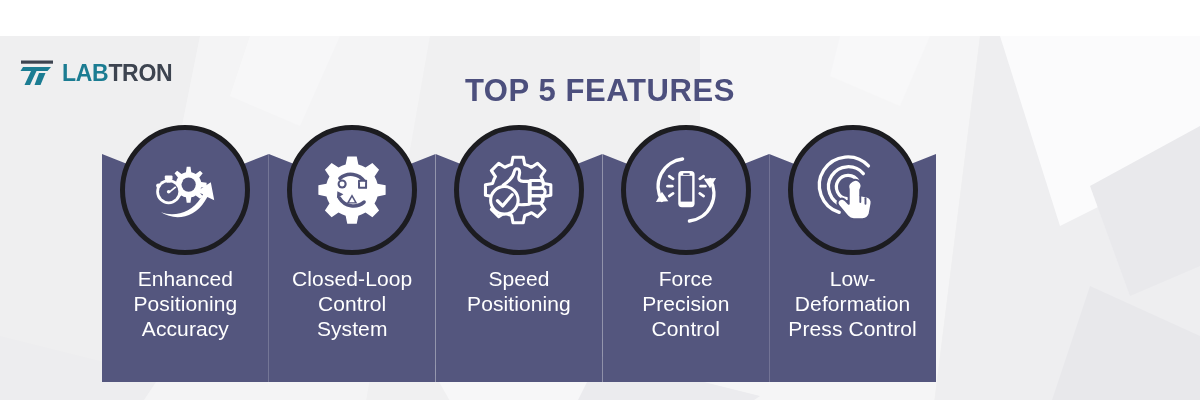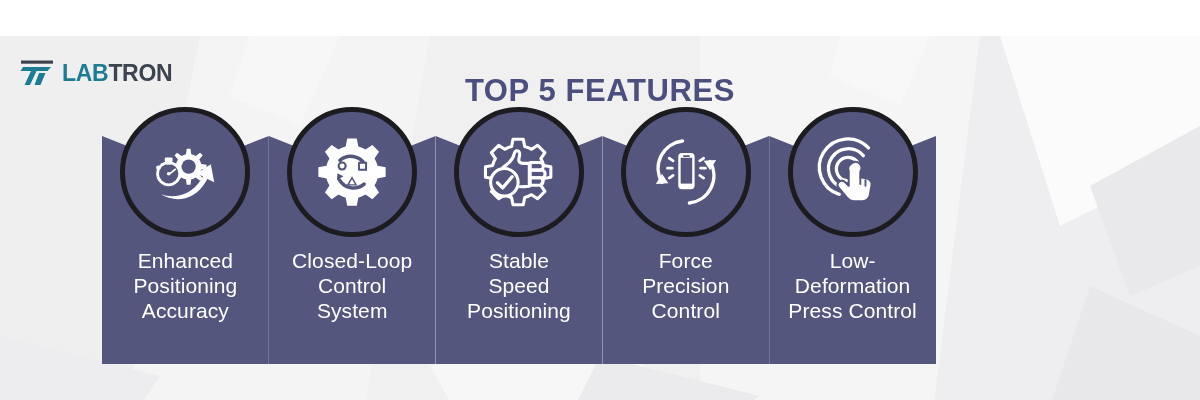--- a/index.html
+++ b/index.html
@@ -41,21 +41,21 @@
     left:0; right:0; top:37px;
     text-align:center;
     font-size:31px; font-weight:bold;
     letter-spacing:0.6px;
     color:#4c4f7d;
   }
 
   
   .cards {
     position:absolute;
-    left:66px; top:100px;
+    left:66px; top:118px;
     width:870px; height:228px;
     display:flex;
     justify-content:space-between;
     padding-left:36px;
   }
 
   .card {
     position:relative;
     width:197px; height:228px;
   }
@@ -203,21 +203,20 @@
             <path d="M63 39 L74 39 A4.4 4.4 0 0 1 74 47.8 L63 47.8 Z"></path>
             <path d="M63 47.8 L76 47.8 A4.4 4.4 0 0 1 76 56.6 L63 56.6 Z"></path>
             <path d="M63 56.6 L73.5 56.6 A4.4 4.4 0 0 1 73.5 65.4 L63 65.4 Z"></path>
           </g>
 
           <circle cx="33" cy="62" r="16" fill="#54567e" stroke="#ffffff" stroke-width="3.6"></circle>
           <path d="M25 62.5 L31 68.5 L42 55.5" fill="none" stroke="#ffffff" stroke-width="3.8" stroke-linecap="round" stroke-linejoin="round"></path>
         </svg>
       </div>
       <div class="card-label">
-        <div>Stable</div>
         <div>Speed</div>
         <div>Positioning</div>
       </div>
     </div>
 
     <div class="card">
       <div class="card-shape"></div>
       <div class="icon-badge">
         <svg viewBox="0 0 100 100">
 

